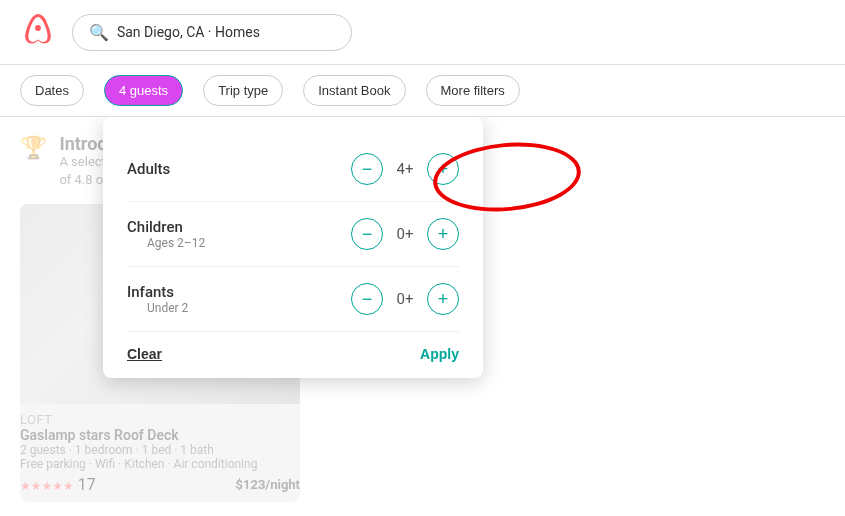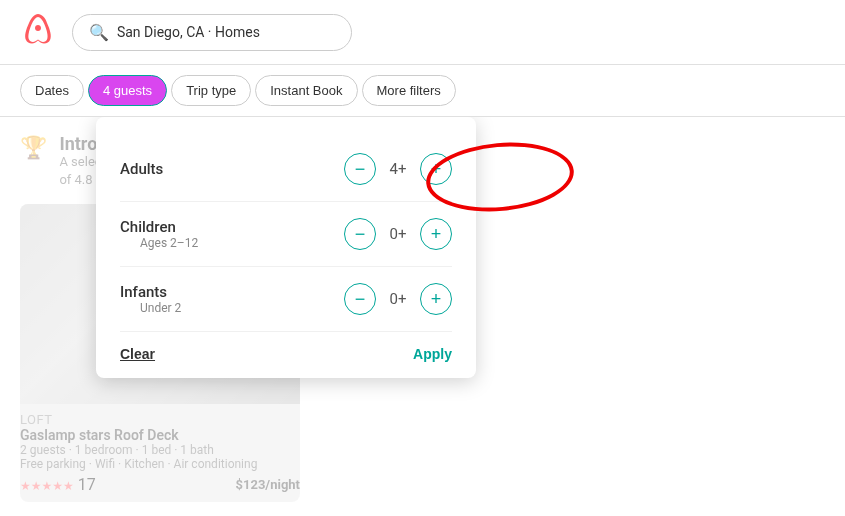--- a/index.html
+++ b/index.html
@@ -33,21 +33,21 @@
     .search-text {
       font-size: 14px;
       color: #333;
     }
 
     
     .filter-bar {
       display: flex;
       align-items: center;
       padding: 10px 20px;
-      gap: 4px;
+      gap: 20px;
       border-bottom: 1px solid #e0e0e0;
       background: #fff;
     }
     .filter-btn {
       border: 1px solid #ccc;
       border-radius: 24px;
       padding: 7px 14px;
       font-size: 13px;
       background: #fff;
       cursor: pointer;
@@ -174,21 +174,21 @@
     .price {
       font-size: 13px;
       font-weight: 700;
       color: #333;
     }
 
     
     .dropdown-popup {
       position: absolute;
       top: 0;
-      left: 96px;
+      left: 103px;
       width: 380px;
       background: #fff;
       border-radius: 8px;
       box-shadow: 0 4px 20px rgba(0,0,0,0.18);
       padding: 20px 24px 16px;
       z-index: 100;
     }
 
     .guest-row {
       display: flex;

